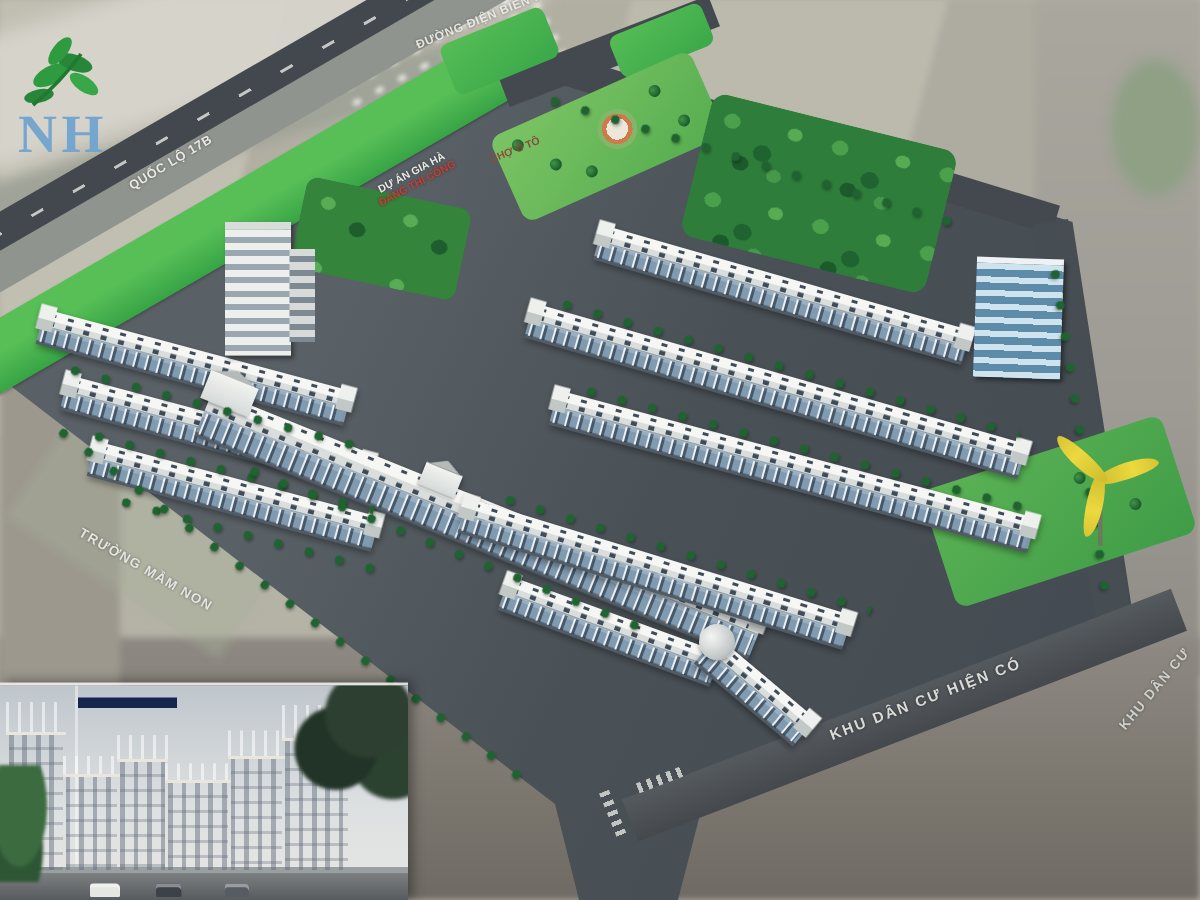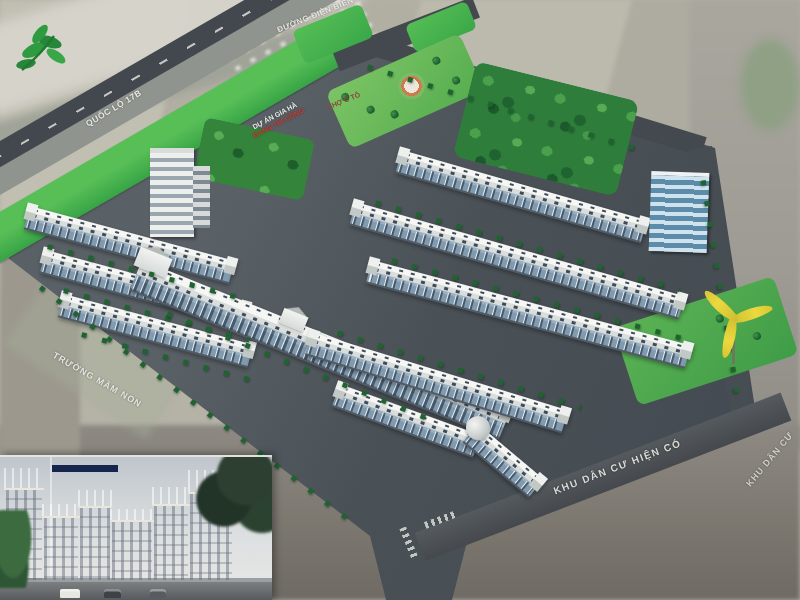--- a/index.html
+++ b/index.html
@@ -343,15 +343,16 @@
     <svg width="86" height="64" viewBox="0 0 86 64" style="position:absolute;left:4px;top:6px">
       <g fill="#2f9b40">
         <ellipse cx="30" cy="38" rx="13" ry="6" transform="rotate(-28 30 38)"></ellipse>
         <ellipse cx="46" cy="30" rx="12" ry="5.5" transform="rotate(18 46 30)" fill="#27863a"></ellipse>
         <ellipse cx="36" cy="22" rx="11" ry="5" transform="rotate(-52 36 22)"></ellipse>
         <ellipse cx="52" cy="44" rx="11" ry="5" transform="rotate(35 52 44)" fill="#37a748"></ellipse>
         <ellipse cx="22" cy="52" rx="10" ry="4.5" transform="rotate(-12 22 52)" fill="#27863a"></ellipse>
         <path d="M18 58 C30 48 40 38 50 24" stroke="#1f7a30" stroke-width="2.4" fill="none"></path>
       </g>
     </svg>
+    <div class="logo-text">NH</div>
   </div>
 
 </div>
 
 </body></html>

